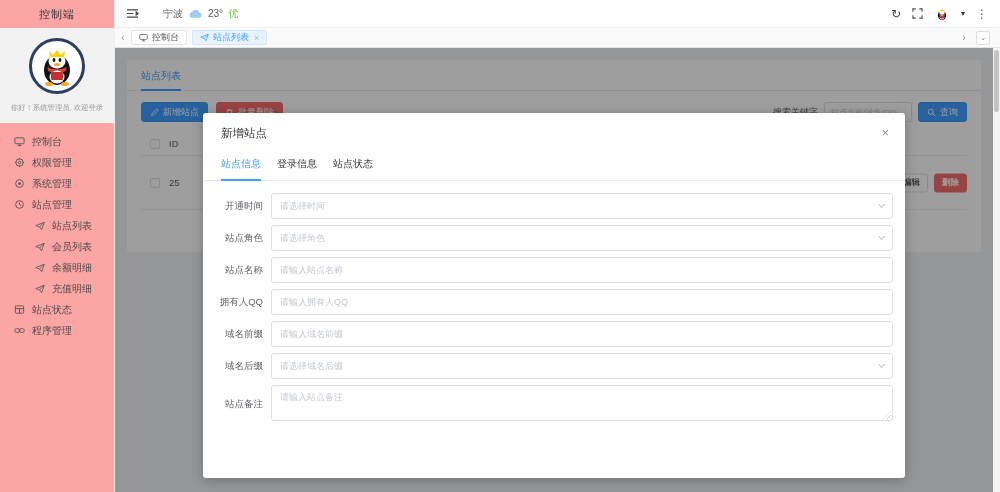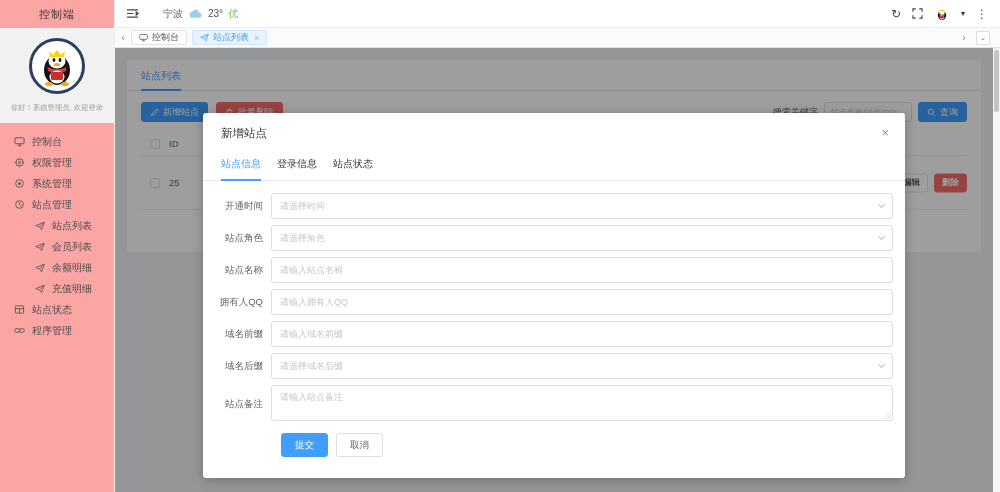--- a/index.html
+++ b/index.html
@@ -352,23 +352,19 @@
         <span class="fctrl"><input class="finput" placeholder="请输入域名前缀" style=""></span>
       </div>
       <div class="frow">
         <span class="flabel">域名后缀</span>
         <span class="fctrl sel"><input class="finput" readonly="" placeholder="请选择域名后缀" style=""><span class="sel-arrow"></span></span>
       </div>
       <div class="frow">
         <span class="flabel">站点备注</span>
         <span class="fctrl"><textarea class="ftext" placeholder="请输入站点备注" style=""></textarea><span class="grip"></span></span>
       </div>
-      <div class="modal-foot">
-        <span class="btn btn-primary btn-md">提交</span>
-        <span class="btn btn-plain btn-md">取消</span>
-      </div>
     </div>
   </div>
 </div>
 
 <div class="scrollbar">
   <div class="scroll-thumb"></div>
 </div>
 
 </body></html>

